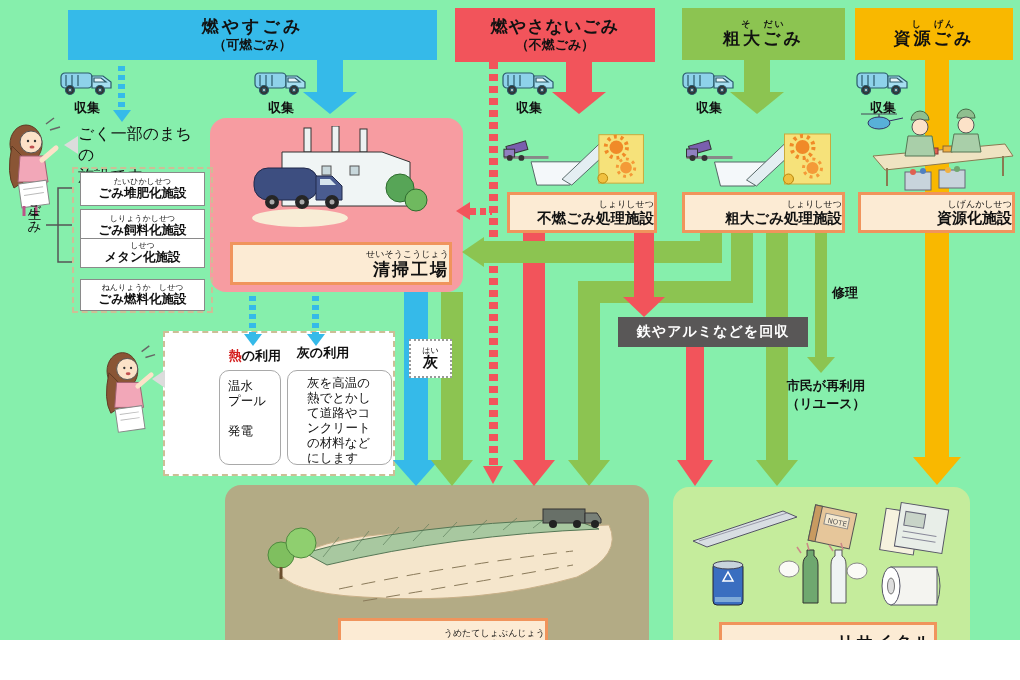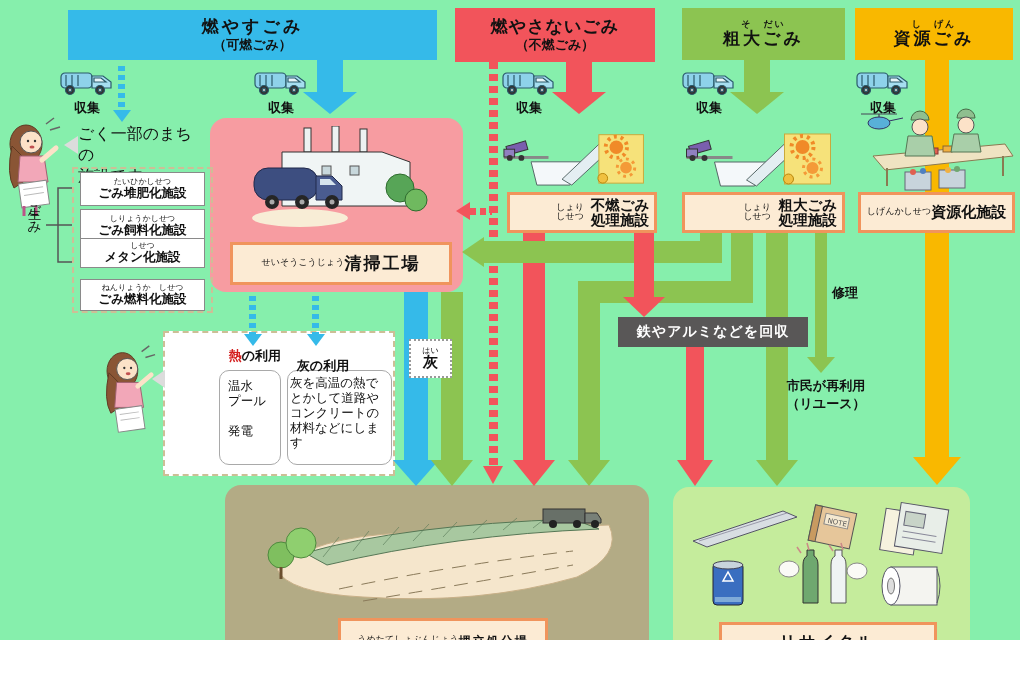--- a/index.html
+++ b/index.html
@@ -9,21 +9,21 @@
   }
   *{margin:0;padding:0;box-sizing:border-box}
   body{font-family:"DejaVu Sans",sans-serif;background:#fff;color:#111}
   #stage{position:relative;width:1020px;height:640px;background:#86efac;overflow:hidden}
   .abs{position:absolute}
   .hdr{display:flex;flex-direction:column;align-items:center;justify-content:center;text-align:center;z-index:1}
   .hdr .ttl{font-weight:bold;font-size:17px;letter-spacing:3px;line-height:1.15}
   .hdr .sub{font-weight:bold;font-size:13px;line-height:1.2}
   .hdr .fur{font-size:9px;font-weight:bold;letter-spacing:2px;line-height:1}
   .kw{font-size:13px;font-weight:bold;text-align:center;z-index:3}
-  .flabel{background:var(--cream);border:3px solid var(--orange);display:flex;flex-direction:row;align-items:center;justify-content:center;line-height:1;z-index:4;text-align:center}
+  .flabel{background:var(--cream);border:3px solid var(--orange);display:flex;flex-direction:column;align-items:flex-end;justify-content:center;line-height:1;z-index:4;text-align:center}
   .flabel .fur{font-size:9px;margin-bottom:2px}
   .flabel .nm{font-size:15px;font-weight:bold}
   .shaft{z-index:2}
   .tri{width:0;height:0;z-index:2}
   .dotv-b{background:repeating-linear-gradient(180deg,var(--blue) 0 5px,transparent 5px 9px)}
   .dotv-r{background:repeating-linear-gradient(180deg,var(--red) 0 7px,transparent 7px 12px)}
   .doth-r{background:repeating-linear-gradient(90deg,var(--red) 0 6px,transparent 6px 10px)}
   .wbox{background:#fff;border:1px solid #8a8a8a;text-align:center;display:flex;flex-direction:column;justify-content:center;line-height:1.15;z-index:2}
   .wbox .fur{font-size:8px}
   .wbox .nm{font-size:12.5px;font-weight:bold}
@@ -320,26 +320,26 @@
 
   <div class="abs dashc" style="left:163px;top:331px;width:232px;height:145px;background:#fff"></div>
   <div class="abs graybg note-bubble pre" style="left:165px;top:333px;width:49px;height:141px;font-size:12px;line-height:1.35">一部の
 まちの
 施設です</div>
   <div class="abs tri" style="left:152px;top:370px;border-top:9px solid transparent;border-bottom:9px solid transparent;border-right:13px solid var(--gray);z-index:2"></div>
 
   <div class="abs kw" style="left:217px;top:347px;width:64px;text-align:right">
     <span style="color:#D42020">熱</span><span>の利用</span>
   </div>
-  <div class="abs kw" style="left:290px;top:357px;width:66px">灰の利用</div>
+  <div class="abs kw" style="left:290px;top:344px;width:66px">灰の利用</div>
   <div class="abs rbox pre" style="left:219px;top:370px;width:62px;height:95px;font-size:12.5px;padding:7px 0 0 8px;line-height:1.2">温水
 プール
 
 発電</div>
-  <div class="abs rbox" style="left:287px;top:370px;width:105px;height:95px;font-size:12.5px;padding:4px 2px;line-height:1.2">灰を高温の熱でとかして道路やコンクリートの材料などにします</div>
+  <div class="abs rbox" style="left:287px;top:370px;width:105px;height:95px;font-size:12.5px;padding:4px 19px;line-height:1.2">灰を高温の熱でとかして道路やコンクリートの材料などにします</div>
 
   <div class="abs shaft dotv-b" style="left:249px;top:296px;width:7px;height:38px"></div>
   <div class="abs tri" style="left:244px;top:334px;border-left:9px solid transparent;border-right:9px solid transparent;border-top:12px solid var(--blue)"></div>
   <div class="abs shaft dotv-b" style="left:312px;top:296px;width:7px;height:38px"></div>
   <div class="abs tri" style="left:307px;top:334px;border-left:9px solid transparent;border-right:9px solid transparent;border-top:12px solid var(--blue)"></div>
 
   <div class="abs shaft" style="left:523px;top:233px;width:22px;height:227px;background:var(--red)"></div>
   <div class="abs tri" style="left:513px;top:460px;border-left:21px solid transparent;border-right:21px solid transparent;border-top:26px solid var(--red)"></div>
 
   <div class="abs shaft" style="left:700px;top:233px;width:22px;height:12px;background:var(--green)"></div>

